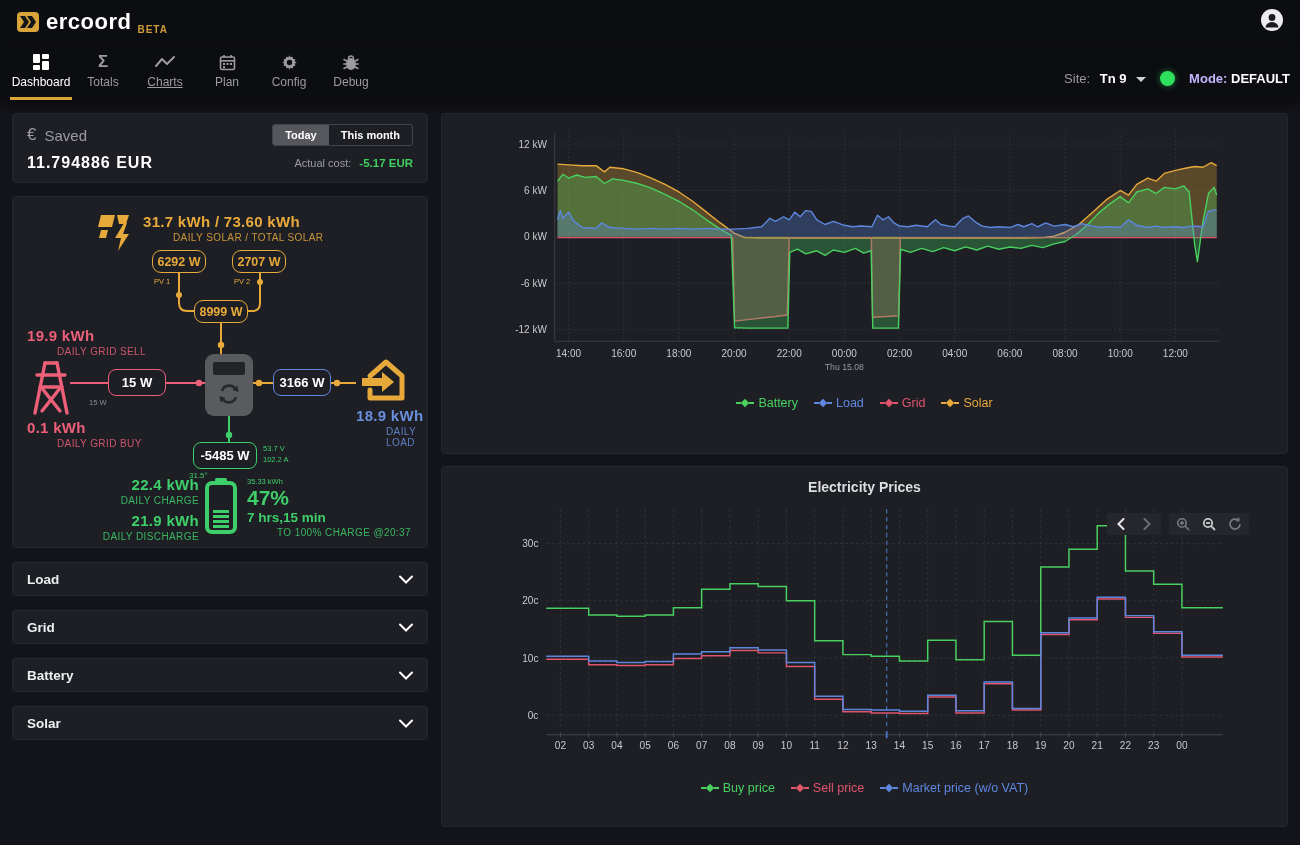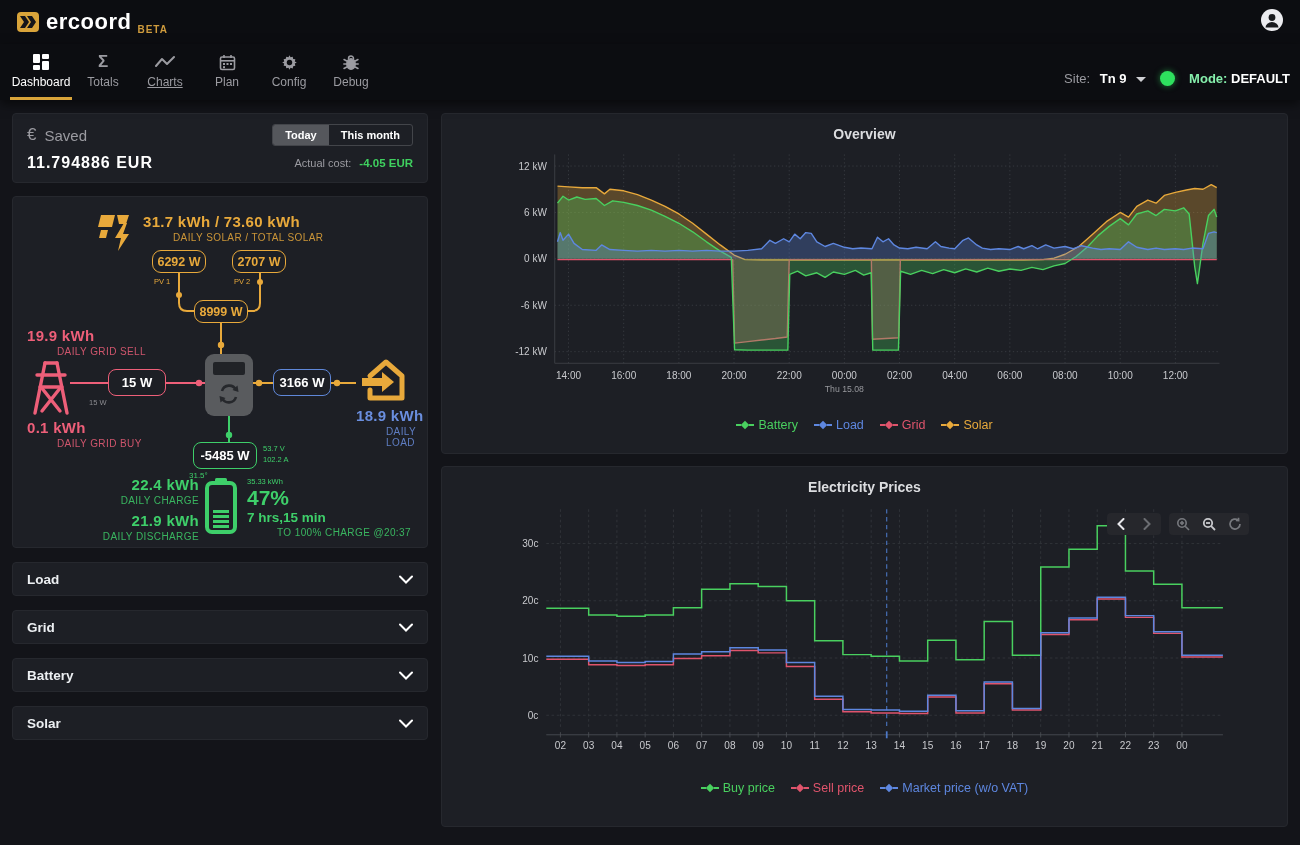--- a/index.html
+++ b/index.html
@@ -18,21 +18,21 @@
     padding:6px 0 8px; color:#9b9ba1; font-size:12px; cursor:pointer; border-bottom:3px solid transparent; }
   .tab .nav-ic { height:20px; display:flex; align-items:center; justify-content:center; }
   .tab.active { color:#fff; border-bottom-color:#d9a43a; }
   .tab.link-style .tab-label { text-decoration:underline; }
   .nav-right { margin-left:auto; display:flex; align-items:center; gap:14px; padding-bottom:14px; font-size:13px; }
   .site-label { color:#9b9ba1; }
   .site-value { color:#fff; font-weight:bold; margin-left:6px; }
   .caret-down { display:inline-block; width:0; height:0; border-left:5px solid transparent;
     border-right:5px solid transparent; border-top:5px solid #cfd0d4; margin-left:6px; vertical-align:middle; }
   .mode-dot { width:15px; height:15px; border-radius:50%; background:#2ee05e; box-shadow:0 0 6px #2ee05e88; }
-  .mode-label { color:#86efac; font-weight:bold; }
+  .mode-label { color:#c4b5fd; font-weight:bold; }
   .mode-value { color:#fff; font-weight:bold; }
   
   .main { display:flex; gap:13px; padding:13px 12px; }
   .left-col { width:416px; flex:none; display:flex; flex-direction:column; }
   .right-col { flex:1; display:flex; flex-direction:column; gap:12px; }
   .card { background:#1d1f25; border:1px solid #26282e; border-radius:4px; }
   
   .saved-card { height:70px; padding:10px 14px; display:flex; flex-direction:column; justify-content:space-between; }
   .saved-row { display:flex; align-items:center; }
   .saved-title { color:#9b9ba1; font-size:15px; margin-left:8px; }
@@ -185,21 +185,21 @@
         <span class="saved-title">Saved</span>
         <span class="toggle-group">
           <span class="toggle-btn active">Today</span>
           <span class="toggle-btn">This month</span>
         </span>
       </div>
       <div class="saved-row">
         <span class="saved-amount">11.794886 EUR</span>
         <span class="actual-cost">
           <span>Actual cost:</span>
-          <b>-4.05 EUR</b>
+          <b>-5.17 EUR</b>
         </span>
       </div>
     </div>
 
     <div class="card flow-card">
       <svg class="lines" width="416" height="352" viewBox="0 0 416 352" fill="none">
         <path d="M166,76 V106 Q166,114 174,114 H181" stroke="#e8a93b" stroke-width="2"></path>
         <path d="M247,76 V106 Q247,114 239,114 H235" stroke="#e8a93b" stroke-width="2"></path>
         <circle cx="166" cy="98" r="3" fill="#e8a93b"></circle>
           <circle cx="247" cy="85" r="3" fill="#e8a93b"></circle>
@@ -329,21 +329,20 @@
       <span class="acc-label">Solar</span>
       <span class="chev"><svg width="14" height="9" viewBox="0 0 14 9" fill="none" stroke="#fff" stroke-width="2" stroke-linecap="round">
             <polyline points="1,1.5 7,7.5 13,1.5"></polyline>
           </svg></span>
     </div>
   </aside>
 
   <section class="right-col">
 
     <div class="card chart-card" style="height:341px">
-      <div class="chart-title">Overview</div>
       <svg class="plot" id="overview-svg" viewBox="0 0 840 308" height="268">
           <line x1="79.850622406639" x2="79.850622406639" y1="12" y2="252" stroke="#3a3d43" stroke-width="1" stroke-dasharray="1.5 3"></line>
           <text x="79.850622406639" y="270" text-anchor="middle" fill="#c9cace" font-size="11.5">14:00</text>
           <line x1="143.253112033195" x2="143.253112033195" y1="12" y2="252" stroke="#3a3d43" stroke-width="1" stroke-dasharray="1.5 3"></line>
           <text x="143.253112033195" y="270" text-anchor="middle" fill="#c9cace" font-size="11.5">16:00</text>
           <line x1="206.65560165975103" x2="206.65560165975103" y1="12" y2="252" stroke="#3a3d43" stroke-width="1" stroke-dasharray="1.5 3"></line>
           <text x="206.65560165975103" y="270" text-anchor="middle" fill="#c9cace" font-size="11.5">18:00</text>
           <line x1="270.05809128630705" x2="270.05809128630705" y1="12" y2="252" stroke="#3a3d43" stroke-width="1" stroke-dasharray="1.5 3"></line>
           <text x="270.05809128630705" y="270" text-anchor="middle" fill="#c9cace" font-size="11.5">20:00</text>
           <line x1="333.46058091286307" x2="333.46058091286307" y1="12" y2="252" stroke="#3a3d43" stroke-width="1" stroke-dasharray="1.5 3"></line>

